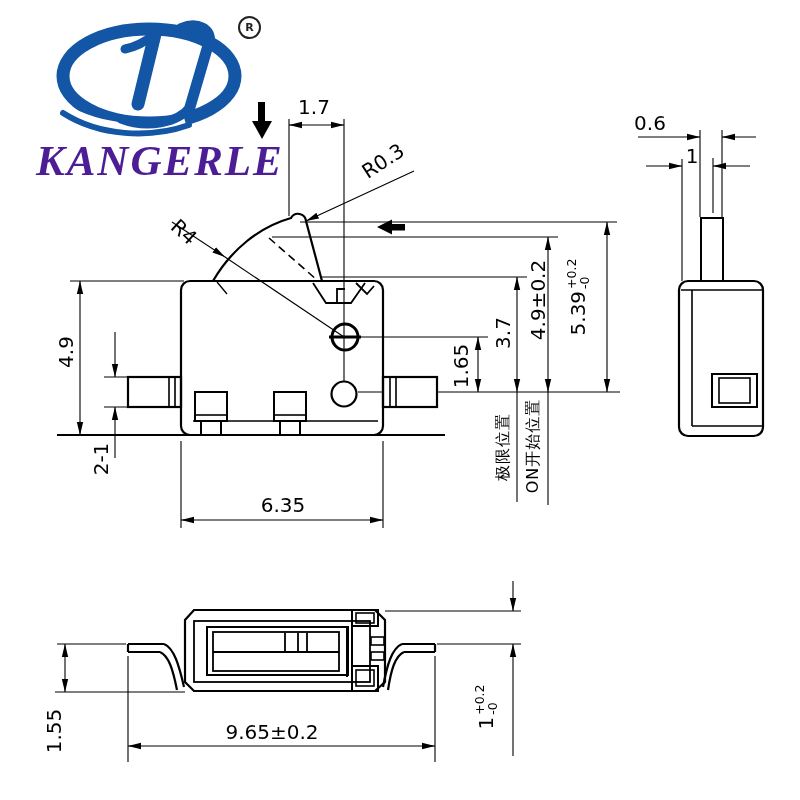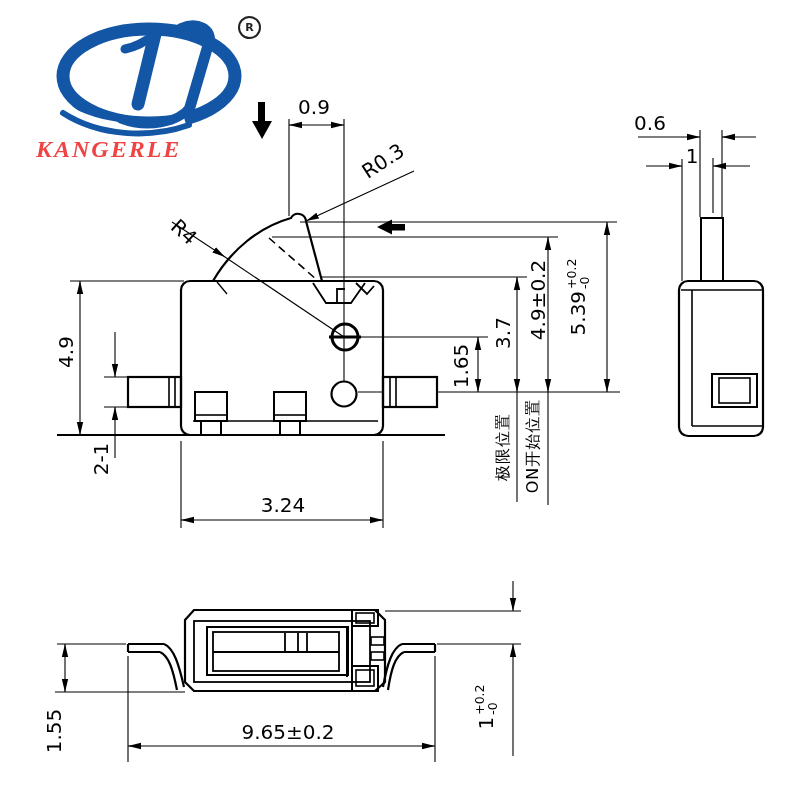--- a/index.html
+++ b/index.html
@@ -10,21 +10,21 @@
   .dim{position:absolute;font-size:20px;line-height:1;white-space:nowrap;color:#000;
        transform:translate(-50%,-50%);}
   .rot{transform:translate(-50%,-50%) rotate(-90deg);}
   .r45{transform:translate(-50%,-50%) rotate(42deg);}
   .rm33{transform:translate(-50%,-50%) rotate(-33deg);}
   .cn{font-size:16px;letter-spacing:1px;}
   .tolwrap{display:flex;align-items:center;gap:2px;}
   .tol{display:inline-flex;flex-direction:column;font-size:12.5px;line-height:1.05;}
   .tol i{font-style:normal;}
   .brand{position:absolute;left:36px;top:136px;font-family:"Liberation Serif", serif;
-         font-style:italic;font-weight:bold;font-size:24px;letter-spacing:2px;color:#ef4444;}
+         font-style:italic;font-weight:bold;font-size:43px;letter-spacing:2px;color:#4c1d95;}
   .regbadge{position:absolute;left:238px;top:16px;width:19px;height:19px;border:2px solid #222;
             border-radius:50%;display:flex;align-items:center;justify-content:center;
             font-size:11px;font-weight:bold;color:#222;}
 </style>
 </head>
 <body>
 
 <div id="canvas">
 
   <svg id="logo-svg" width="235" height="125" viewBox="0 0 235 125">
@@ -167,44 +167,44 @@
       <path d="M65,644 V692" marker-start="url(#arr)" marker-end="url(#arrE)"></path>
       <path d="M128,656 V762 M435,656 V762"></path>
       <path d="M128,746 H435" marker-start="url(#arr)" marker-end="url(#arrE)"></path>
       <path d="M385,611 H521"></path>
       <path d="M437,644 H521"></path>
       <path d="M513,581 V611" marker-end="url(#arrE)"></path>
       <path d="M513,756 V644" marker-end="url(#arrE)"></path>
     </g>
   </svg>
 
-  <div class="dim" style="left:314px;top:107px">0.9</div>
+  <div class="dim" style="left:314px;top:107px">1.7</div>
   <div class="dim rm33" style="left:383px;top:161px">R0.3</div>
   <div class="dim r45" style="left:184px;top:232px">R4</div>
   <div class="dim rot" style="left:66px;top:352px">4.9</div>
   <div class="dim rot" style="left:101px;top:459px">2-1</div>
-  <div class="dim" style="left:283px;top:505px">3.24</div>
+  <div class="dim" style="left:283px;top:505px">6.35</div>
   <div class="dim rot" style="left:461px;top:366px">1.65</div>
   <div class="dim rot" style="left:503px;top:333px">3.7</div>
   <div class="dim rot" style="left:538px;top:300px">4.9±0.2</div>
   <div class="dim rot tolwrap" style="left:578px;top:297px">
     <span>5.39</span>
     <span class="tol">
       <i>+0.2</i>
       <i>-0</i>
     </span>
   </div>
   <div class="dim rot cn" style="left:503px;top:447px">极限位置</div>
   <div class="dim rot cn" style="left:533px;top:446px">ON开始位置</div>
 
   <div class="dim" style="left:650px;top:123px">0.6</div>
   <div class="dim" style="left:692px;top:156px">1</div>
 
   <div class="dim rot" style="left:54px;top:731px">1.55</div>
-  <div class="dim" style="left:288px;top:732px">9.65±0.2</div>
+  <div class="dim" style="left:272px;top:732px">9.65±0.2</div>
   <div class="dim rot tolwrap" style="left:486px;top:707px">
     <span>1</span>
     <span class="tol">
       <i>+0.2</i>
       <i>-0</i>
     </span>
   </div>
 
 </div>
 

